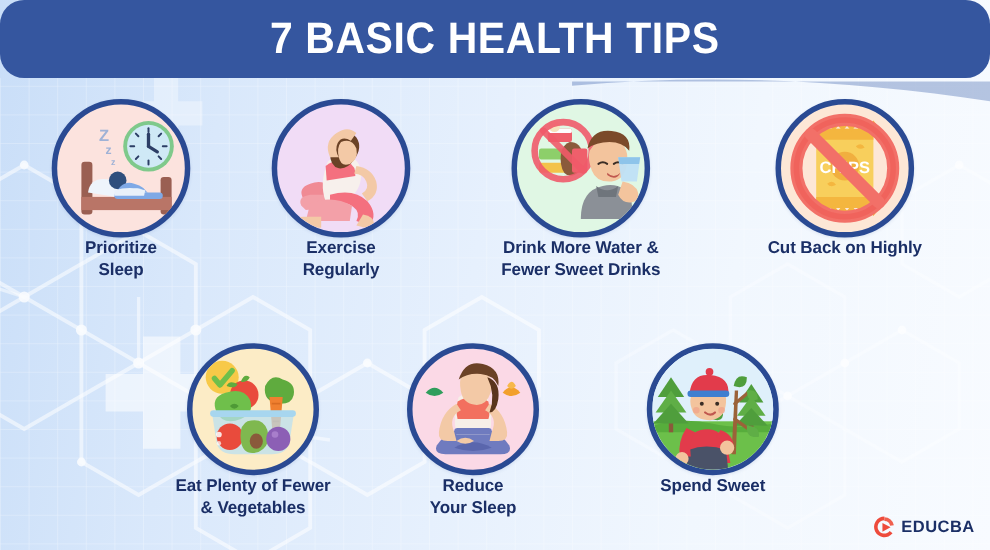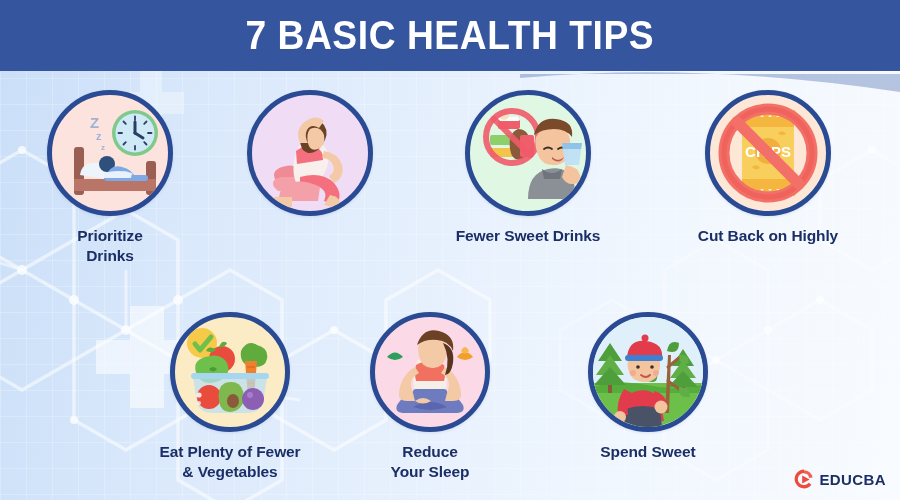--- a/index.html
+++ b/index.html
@@ -16,20 +16,21 @@
   }
   
   #bg-pattern{ position:absolute; inset:0; pointer-events:none; }
 
   
   #header{
     position:absolute; left:0; top:0; width:900px; height:71px;
     background:#35569f;
     display:flex; align-items:center; justify-content:center;
     z-index:5;
+    border-radius:22px;
   }
   #header-title{
     color:#ffffff;
     font-size:40px;
     font-weight:700;
     letter-spacing:.6px;
     transform:scaleX(.93);
     white-space:nowrap;
     text-shadow:0 1px 0 rgba(0,0,0,.05);
   }
@@ -38,21 +39,20 @@
   .tip{ position:absolute; z-index:3; text-align:center; }
   .circle{
     position:relative;
     border-radius:50%;
     border:5px solid #2a4a93;
     overflow:hidden;
     margin:0 auto;
     box-shadow:0 1px 3px rgba(40,70,140,.12);
   }
   .caption{
-    margin-top:10px;
     color:#1b2f66;
     font-weight:700;
     font-size:15.5px;
     line-height:1.28;
     letter-spacing:-.1px;
     white-space:nowrap;
   }
   .caption .l2{ display:block; }
 
   
@@ -179,21 +179,21 @@
         <circle cx="55" cy="69" r="8" fill="#2f4f7d"></circle>
 
         <path d="M52 84 q6-16 18-12 q10 2 14 12 z" fill="#7fa9e6"></path>
         <path d="M62 84 q8-12 16-6 q6 3 8 6 z" fill="#b8d4f5"></path>
         <rect x="52" y="80" width="44" height="6" rx="3" fill="#7fa9e6"></rect>
         <path d="M52 78 q14-4 28 0 l-1 5 -27 0 z" fill="#e9f1fa"></path>
       </svg>
     </div>
     <div class="caption">
       <span>Prioritize</span>
-      <span class="l2">Drinks</span>
+      <span class="l2">Sleep</span>
     </div>
   </div>
 
   <div class="tip" style="left:220px; top:90px; width:180px;">
     <div class="circle" style="width:126px; height:126px; background:#f1dcf6;">
       <svg class="scene" viewBox="0 0 116 116">
 
         <path d="M24 86 q-6-10 6-14 q10-4 18 2 l-4 14 z" fill="#f08a94"></path>
         <path d="M22 92 q-4-8 8-10 l16 0 0 12 -20 2 z" fill="#f3a0a8"></path>
 
@@ -207,20 +207,24 @@
 
         <path d="M48 48 q-6-14 6-22 q10-7 18 0 l-5 7 q-8-5 -12 2 q-3 6 1 13 z" fill="#f3c9a6"></path>
         <path d="M72 56 q14 2 18 14 q3 12 -8 18 l-5-7 q7-4 4-11 q-3-7 -11-7 z" fill="#f3c9a6"></path>
 
         <path d="M48 82 q22-6 34 6 q10 12 2 22 l-12-4 q4-8 -3-13 q-8-6 -21-2 z" fill="#f4707f"></path>
         <path d="M30 90 q20-8 38 2 l-2 14 -40 0 z" fill="#f3a0a8"></path>
 
         <path d="M24 102 q-8 0 -8 5 q0 5 10 5 l14 0 0-10 z" fill="#f3c9a6"></path>
         <path d="M78 100 q10 2 10 8 q0 4 -8 4 l-8-2 z" fill="#f3c9a6"></path>
       </svg>
+    </div>
+    <div class="caption">
+      <span>Exercise</span>
+      <span class="l2">Regularly</span>
     </div>
   </div>
 
   <div class="tip" style="left:432px; top:90px; width:192px;">
     <div class="circle" style="width:126px; height:126px; background:#e0f7e4;">
       <svg class="scene" viewBox="0 0 116 116">
 
         <g>
           <rect x="28" y="22" width="22" height="12" rx="2" fill="#ef5f6b"></rect>
           <rect x="28" y="22" width="22" height="4" rx="2" fill="#fdfdfd"></rect>
@@ -245,20 +249,21 @@
         <path d="M88 54 q4-3 8 0" stroke="#3a2d25" stroke-width="1.8" fill="none" stroke-linecap="round"></path>
         <path d="M82 62 q6 6 12 0 q-4 8 -12 2 z" fill="#c0584f"></path>
 
         <path d="M92 48 l20 0 -3 22 -14 0 z" fill="#bfe0f5" opacity=".95"></path>
         <path d="M92 48 l20 0 -1 6 -18 0 z" fill="#8ec4ea"></path>
 
         <path d="M96 70 q12 2 14 10 q2 8 -6 9 q-8 1 -12-7 z" fill="#f3c49d"></path>
       </svg>
     </div>
     <div class="caption">
+      <span>Drink More Water &amp;</span>
       <span class="l2">Fewer Sweet Drinks</span>
     </div>
   </div>
 
   <div class="tip" style="left:672px; top:90px; width:192px;">
     <div class="circle" style="width:126px; height:126px; background:#fde7d6;">
       <svg class="scene" viewBox="0 0 116 116">
 
         <path d="M32 22 l52 0 0 72 -52 0 z" fill="#f8cf5c"></path>
         <path d="M32 22 l52 0 0 10 -52 0 z" fill="#f4b63f"></path>

